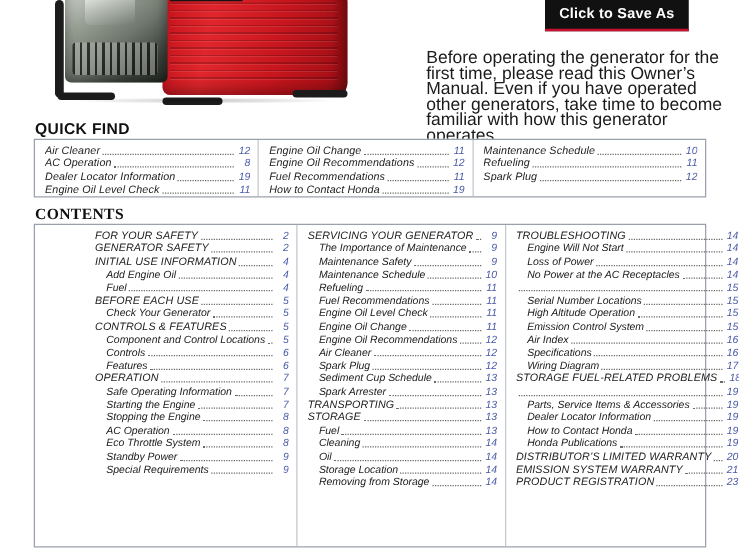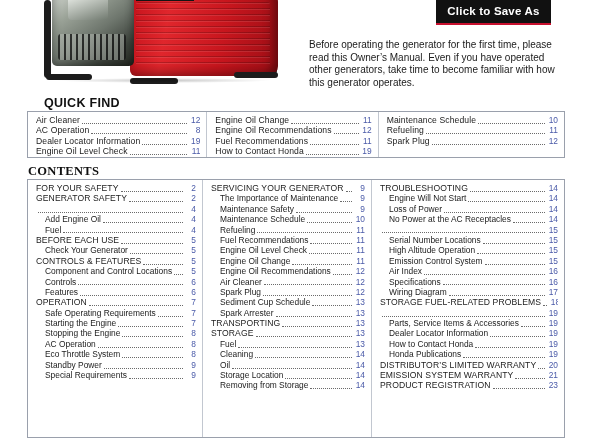--- a/index.html
+++ b/index.html
@@ -64,48 +64,48 @@
     content:"";position:absolute;left:16px;top:6px;width:40px;height:24px;
     background:linear-gradient(160deg,#e8ece6,#717a70);border-radius:4px;
   }
   .gen-shadow{
     position:absolute;left:18px;top:84px;width:216px;height:5px;
     background:radial-gradient(ellipse at center, rgba(0,0,0,.22), rgba(0,0,0,0) 70%);
   }
 
   
   .intro{
-    position:absolute;left:309px;top:39px;width:250px;
-    font-size:10px;line-height:12.6px;color:#1a1a1a;
+    position:absolute;left:341px;top:39px;width:250px;
+    font-size:14px;line-height:12.6px;color:#1a1a1a;
   }
 
   
   .sec-head{
     position:absolute;font-size:12.5px;font-weight:bold;color:#111111;
     letter-spacing:.3px;
   }
-  #qf-head{left:44px;top:96px;}
+  #qf-head{left:28px;top:96px;}
   #ct-head{left:28px;top:164px;font-family:Liberation Serif, serif;}
 
   
   .box{
     position:absolute;border:1px solid #9aa0ac;background:#ffffff;box-sizing:border-box;
   }
   #quickfind-box{left:27px;top:111px;width:538px;height:47px;}
   #contents-box{left:27px;top:179px;width:538px;height:259px;}
 
-  .cols{display:flex;height:100%;width:100%;box-sizing:border-box;}
+  .cols{display:flex;height:100%;width:100%;box-sizing:border-box;font-style:italic;}
   .col{box-sizing:border-box;padding:3px 6px 0 8px;}
   .col.div{border-right:1px solid #c2c7d0;}
 
   #quickfind-box .col:nth-child(1){width:180px;}
   #quickfind-box .col:nth-child(2){width:172px;}
   #quickfind-box .col:nth-child(3){width:186px;}
 
-  #contents-box .col:nth-child(1){width:176px;}
+  #contents-box .col:nth-child(1){width:176px;margin-left:40px;}
   #contents-box .col:nth-child(2){width:170px;}
   #contents-box .col:nth-child(3){width:192px;}
 
   
   .row{
     display:flex;align-items:flex-end;font-size:8.4px;color:#1b1b1b;
     line-height:10.4px;height:10.4px;white-space:nowrap;overflow:hidden;
   }
   .row .t{flex:0 0 auto;}
   .row .dots{
@@ -216,20 +216,21 @@
             <span class="t">FOR YOUR SAFETY</span>
             <span class="dots"></span>
             <span class="pg">2</span>
           </div>
           <div class="row bold">
             <span class="t">GENERATOR SAFETY</span>
             <span class="dots"></span>
             <span class="pg">2</span>
           </div>
           <div class="row bold">
+            <span class="t">INITIAL USE INFORMATION</span>
             <span class="dots"></span>
             <span class="pg">4</span>
           </div>
           <div class="row sub">
             <span class="t">Add Engine Oil</span>
             <span class="dots"></span>
             <span class="pg">4</span>
           </div>
           <div class="row sub">
             <span class="t">Fuel</span>
@@ -265,21 +266,21 @@
             <span class="t">Features</span>
             <span class="dots"></span>
             <span class="pg">6</span>
           </div>
           <div class="row bold">
             <span class="t">OPERATION</span>
             <span class="dots"></span>
             <span class="pg">7</span>
           </div>
           <div class="row sub">
-            <span class="t">Safe Operating Requirements</span>
+            <span class="t">Safe Operating Information</span>
             <span class="dots"></span>
             <span class="pg">7</span>
           </div>
           <div class="row sub">
             <span class="t">Starting the Engine</span>
             <span class="dots"></span>
             <span class="pg">7</span>
           </div>
           <div class="row sub">
             <span class="t">Stopping the Engine</span>

